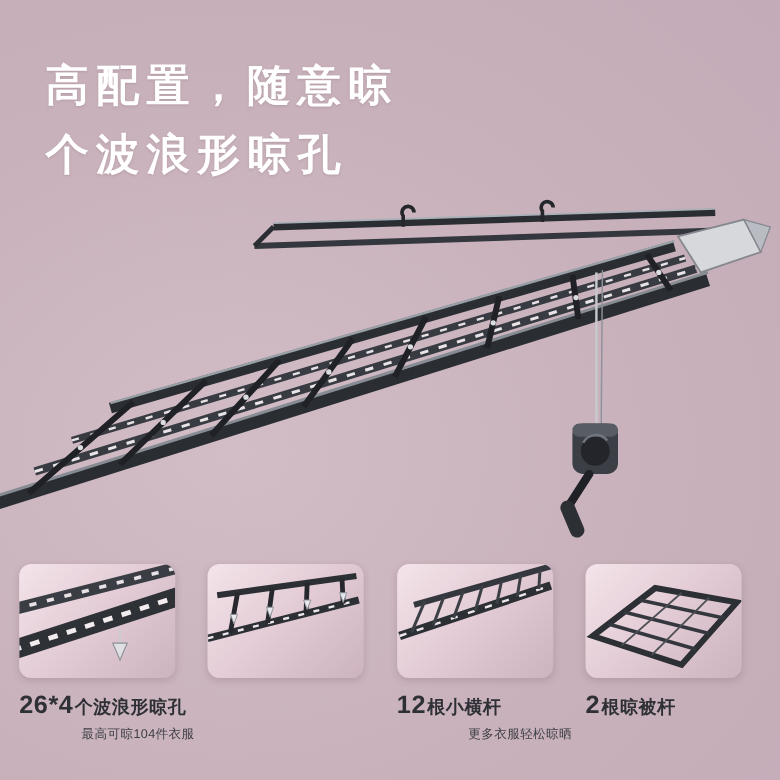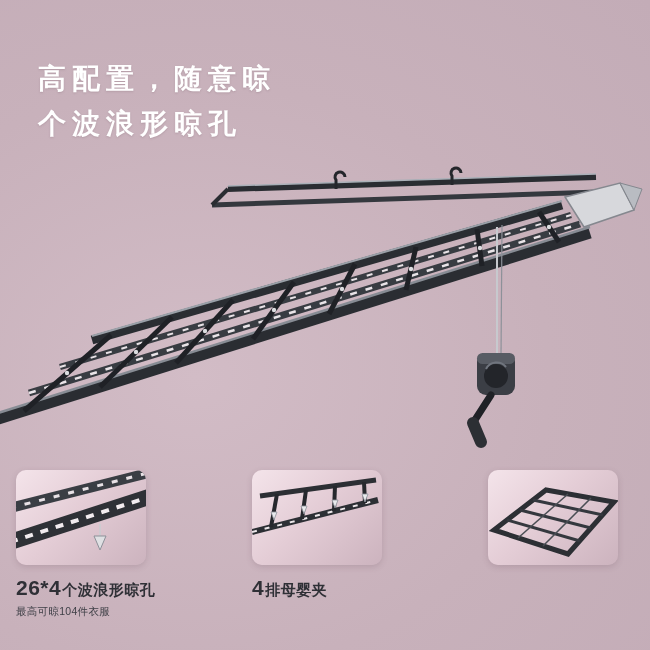--- a/index.html
+++ b/index.html
@@ -2,22 +2,22 @@
 <html><head>
 <meta charset="utf-8">
 <style>
   * { margin:0; padding:0; box-sizing:border-box; }
   body { background:#888; font-family:"Liberation Sans","DejaVu Sans",sans-serif; }
   .page {
     position:relative; width:650px; height:650px; overflow:hidden;
     background: radial-gradient(ellipse at 30% 58%, #d2bcc6 0%, #c8b1bb 55%, #c3acb7 100%);
   }
   .headline {
-    position:absolute; left:38px; top:56px;
-    color:#ffffff; font-size:28px; font-weight:600;
+    position:absolute; left:38px; top:42px;
+    color:#ffffff; font-size:36px; font-weight:600;
     letter-spacing:6px; line-height:1.62;
     text-shadow:0 1px 2px rgba(120,90,105,0.25);
     font-family:Liberation Serif, serif;
   }
   .hero-svg { position:absolute; left:0; top:155px; width:650px; height:310px; }
   .features {
     position:absolute; left:0; top:470px; width:650px;
     display:flex; justify-content:space-between; padding:0 16px;
   }
   .feature { width:146px; }
@@ -27,21 +27,21 @@
     box-shadow: 0 2px 6px rgba(90,60,75,0.18);
   }
   .thumb svg { display:block; width:130px; height:95px; }
   .ftitle {
     margin-top:11px; color:#2f3036; font-weight:700; font-size:15px;
     white-space:nowrap; letter-spacing:0.5px;
   }
   .ftitle .num { font-size:21px; margin-right:1px; }
   .fsub {
     margin-top:5px; font-size:10.5px; color:#3e3f46; font-weight:500;
-    letter-spacing:0.3px; white-space:nowrap;
+    letter-spacing:0.3px; white-space:nowrap;text-align:right;
   }
 </style>
 </head>
 <body>
 
 <div class="page">
 
   <div class="headline">
     <div>高配置，随意晾</div>
     <div>个波浪形晾孔</div>
@@ -137,35 +137,55 @@
             <line x1="112" y1="12" x2="113" y2="33"></line>
           </g>
           <g fill="#e8e9ec" stroke="#8d9199" stroke-width="0.8">
             <polygon points="19,42 25,42 22,50"></polygon>
             <polygon points="49,36 55,36 52,44"></polygon>
             <polygon points="80,30 86,30 83,38"></polygon>
             <polygon points="110,24 116,24 113,32"></polygon>
           </g>
         </svg>
       </div>
-      <div class="ftitle"><span class="num">4</span><span>排母婴夹</span></div>
     </div>
 
+    <div class="feature">
+      <div class="thumb">
+        <svg viewBox="0 0 130 95">
+          <line x1="2" y1="60" x2="128" y2="18" stroke="#2c2f34" stroke-width="7"></line>
+          <line x1="2" y1="60" x2="128" y2="18" stroke="#ece7ea" stroke-width="2" stroke-dasharray="6 9"></line>
+          <line x1="14" y1="34" x2="128" y2="2" stroke="#34383e" stroke-width="5"></line>
+          <g stroke="#3c4046" stroke-width="2.5">
+            <line x1="23" y1="31" x2="12" y2="57"></line>
+            <line x1="39" y1="27" x2="30" y2="51"></line>
+            <line x1="55" y1="23" x2="47" y2="45"></line>
+            <line x1="71" y1="18" x2="65" y2="39"></line>
+            <line x1="87" y1="14" x2="83" y2="33"></line>
+            <line x1="103" y1="9" x2="100" y2="27"></line>
+            <line x1="119" y1="5" x2="118" y2="21"></line>
+          </g>
+        </svg>
+      </div>
+      <div class="ftitle"><span class="num">12</span><span>根小横杆</span></div>
+      <div class="fsub">更多衣服轻松晾晒</div>
+    </div>
 
     <div class="feature">
       <div class="thumb">
         <svg viewBox="0 0 130 95">
           <polygon points="6,60 58,20 126,32 80,84" fill="none" stroke="#2c2f34" stroke-width="5"></polygon>
           <g stroke="#34383e" stroke-width="3">
             <line x1="19" y1="50" x2="92" y2="71"></line>
             <line x1="32" y1="40" x2="103" y2="58"></line>
             <line x1="45" y1="30" x2="115" y2="45"></line>
           </g>
           <g stroke="#4a4e54" stroke-width="1.5">
             <line x1="80" y1="24" x2="30" y2="68"></line>
             <line x1="103" y1="28" x2="55" y2="76"></line>
           </g>
         </svg>
       </div>
+      <div class="ftitle"><span class="num">2</span><span>根晾被杆</span></div>
     </div>
 
   </div>
 </div>
 
 </body></html>

